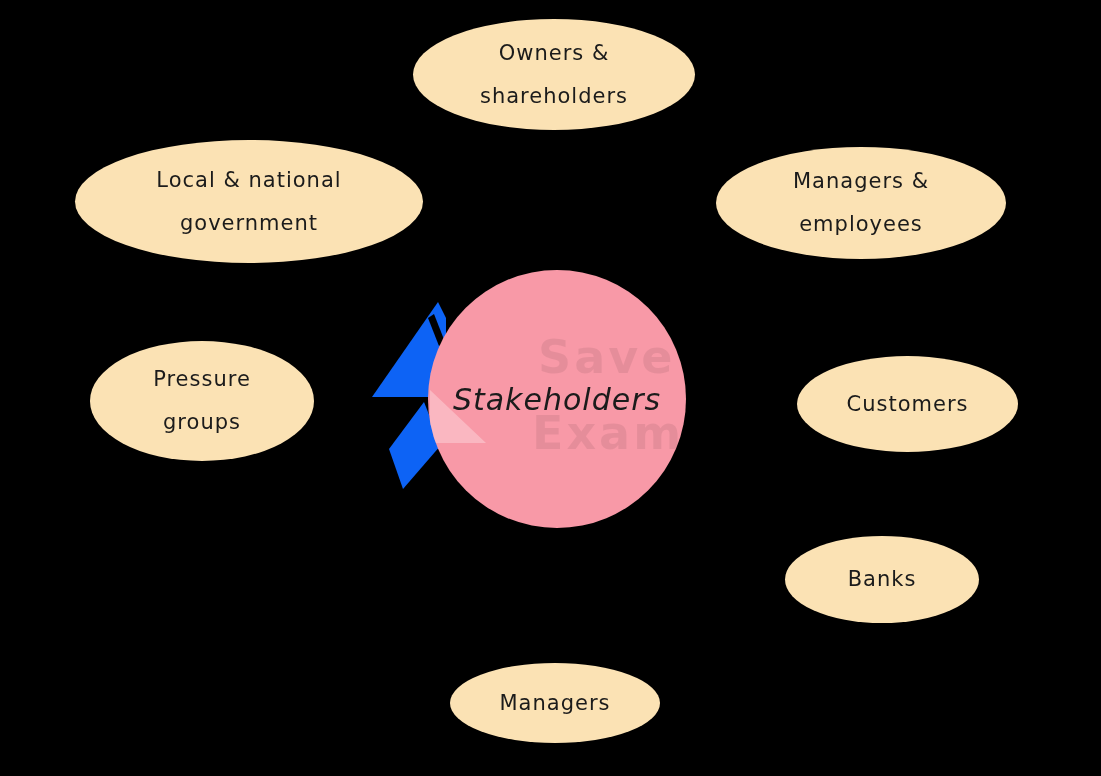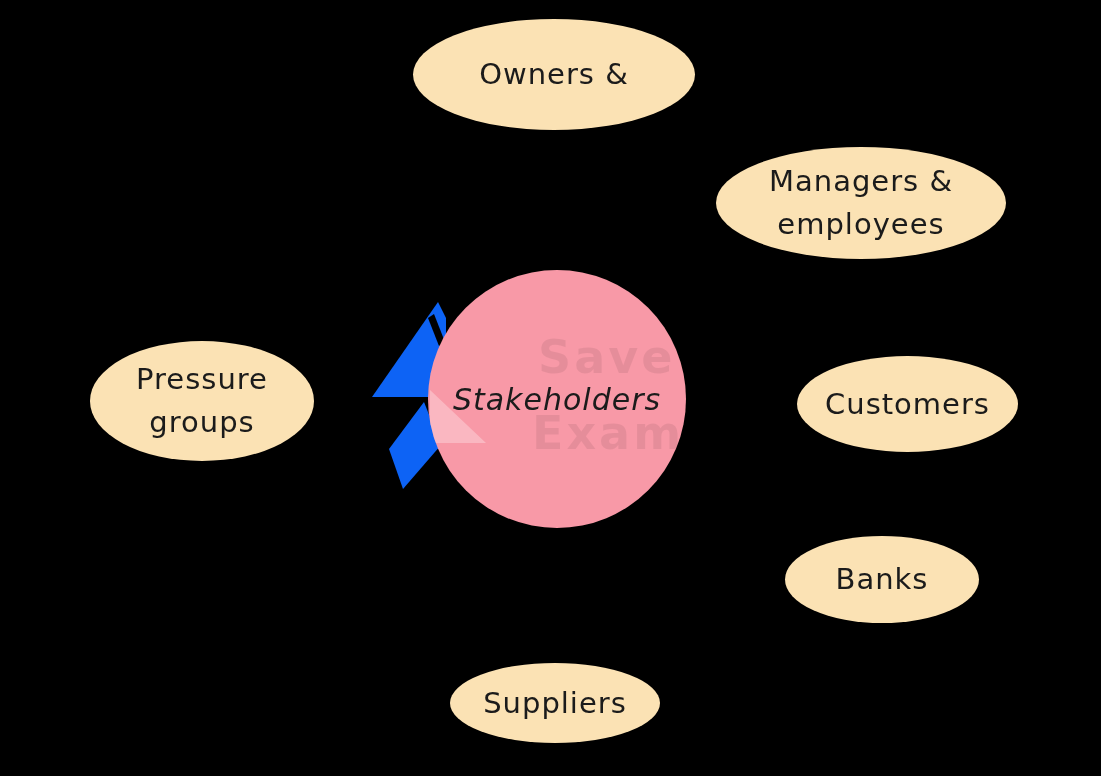--- a/index.html
+++ b/index.html
@@ -27,21 +27,21 @@
   .node{
     position:absolute;
     display:flex;flex-direction:column;
     align-items:center;justify-content:center;
     text-align:center;
     color:var(--text);
   }
   .ell{
     background:var(--node-fill);
     border-radius:50%;
-    font-size:29px;
+    font-size:21px;
     line-height:43px;
     letter-spacing:1px;
   }
   .n-owners   {left:413px; top:19px;  width:282px; height:111px;}
   .n-gov      {left:75px;  top:140px; width:348px; height:123px;}
   .n-managers {left:716px; top:147px; width:290px; height:112px;}
   .n-pressure {left:90px;  top:341px; width:224px; height:120px;}
   .n-customers{left:797px; top:356px; width:221px; height:96px;justify-content:center;}
   .n-banks    {left:785px; top:536px; width:194px; height:87px;}
   .n-community{left:128px; top:543px; width:244px; height:119px;}
@@ -88,22 +88,27 @@
     <div class="wm wm1">
       <span class="wm-dark">Save</span><span class="wm-light">M</span>
     </div>
     <div class="wm wm2 wm-dark">Exam</div>
     <div class="wm-tri"></div>
     <span class="label">Stakeholders</span>
   </div>
 
   <div class="node ell n-owners">
     <span class="line">Owners &amp;</span>
+    <span class="line">shareholders</span>
   </div>
 
+  <div class="node ell n-gov">
+    <span class="line">Local &amp; national</span>
+    <span class="line">government</span>
+  </div>
 
   <div class="node ell n-managers">
     <span class="line">Managers &amp;</span>
     <span class="line">employees</span>
   </div>
 
   <div class="node ell n-pressure">
     <span class="line">Pressure</span>
     <span class="line">groups</span>
   </div>
@@ -111,16 +116,16 @@
   <div class="node ell n-customers">
     <span class="line">Customers</span>
   </div>
 
   <div class="node ell n-banks">
     <span class="line">Banks</span>
   </div>
 
 
   <div class="node ell n-suppliers">
-    <span class="line">Suppliers</span>
+    <span class="line">Managers</span>
   </div>
 
 </div>
 
 </body></html>

